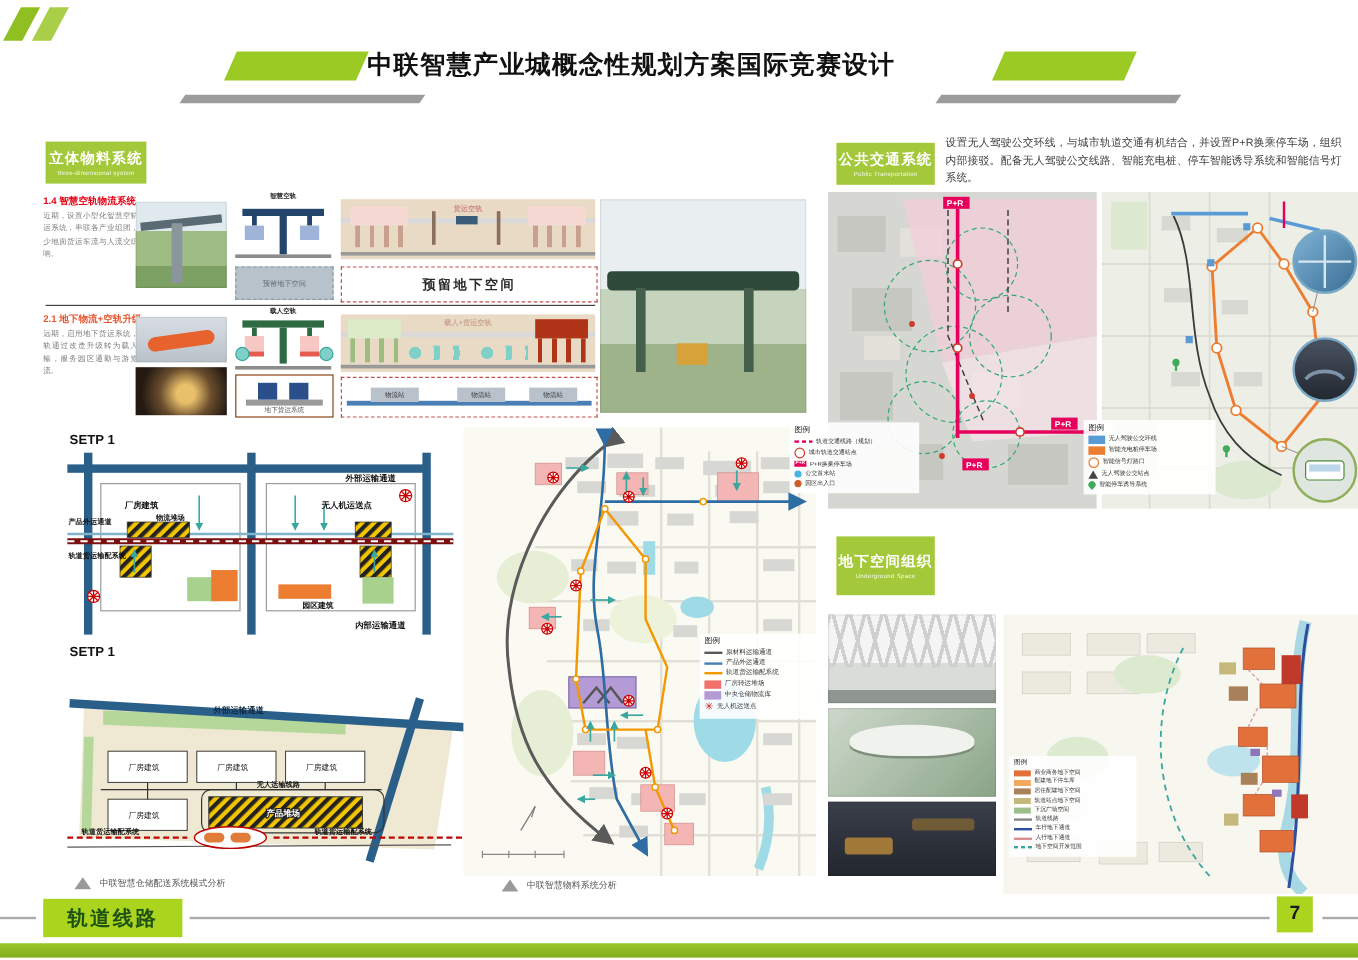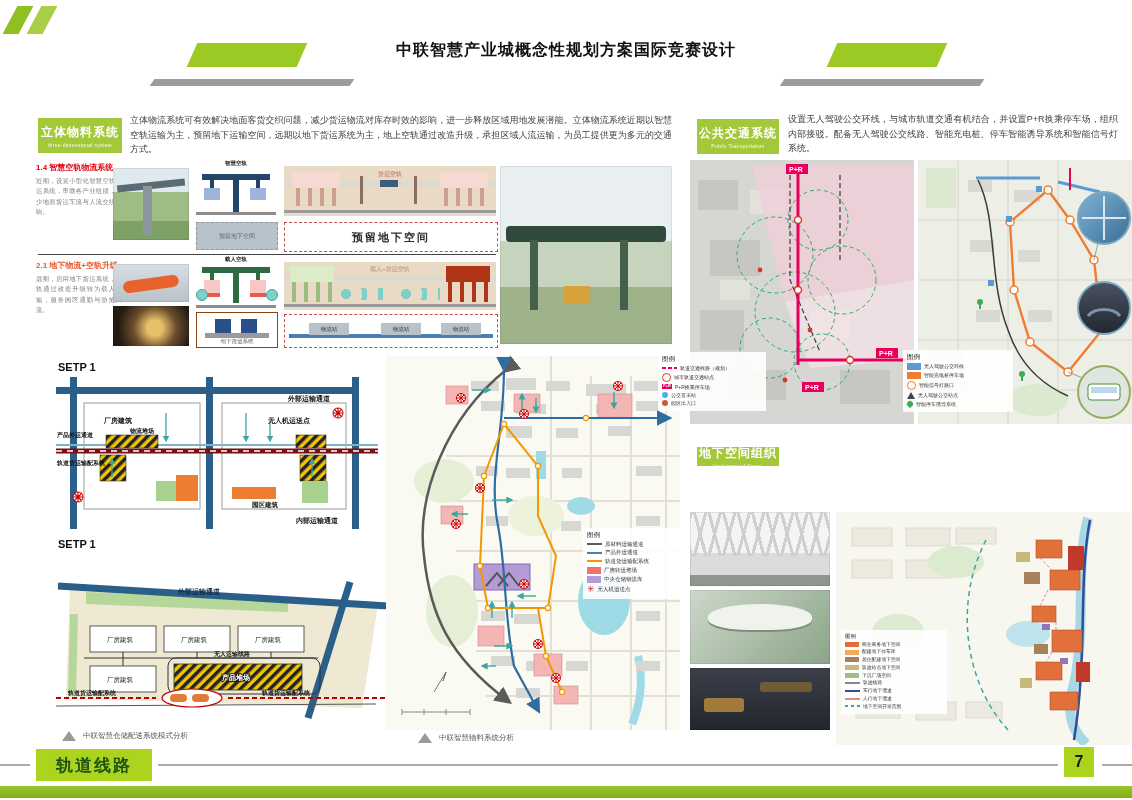--- a/index.html
+++ b/index.html
@@ -25,31 +25,30 @@
 </style>
 </head>
 <body>
 
 <div class="page">
 
   <div class="abs" style="left:10px;top:6px;width:16px;height:28px;background:#8fbf21;transform:skewX(-28deg)"></div>
   <div class="abs" style="left:34px;top:6px;width:16px;height:28px;background:#a9cf49;transform:skewX(-28deg)"></div>
 
   <div class="abs" style="left:192px;top:43px;width:110px;height:24px;background:#9bca25;transform:skewX(-24deg)"></div>
-  <div class="abs" style="left:306px;top:40px;width:520px;text-align:center;font-size:16px;font-weight:bold;color:#111;letter-spacing:1px">中联智慧产业城概念性规划方案国际竞赛设计</div>
+  <div class="abs" style="left:306px;top:40px;width:520px;text-align:left;font-size:21px;font-weight:bold;color:#111;letter-spacing:1px">中联智慧产业城概念性规划方案国际竞赛设计</div>
   <div class="abs" style="left:832px;top:43px;width:110px;height:24px;background:#9bca25;transform:skewX(-24deg)"></div>
 
   <div class="abs" style="left:152px;top:79px;width:200px;height:7px;background:#9c9c9c;transform:skewX(-35deg)"></div>
   <div class="abs" style="left:782px;top:79px;width:200px;height:7px;background:#9c9c9c;transform:skewX(-35deg)"></div>
 
   <div class="abs tag" style="left:38px;top:118px;width:84px;height:35px">
     <span class="cn">立体物料系统</span>
     <span class="en">three-dimensional system</span>
   </div>
-  <div class="abs intro" style="left:130px;top:113px;width:542px">立体物流系统可有效解决地面客货交织问题，减少货运物流对库存时效的影响，进一步释放区域用地发展潜能。立体物流系统近期以智慧空轨运输为主，预留地下运输空间，远期以地下货运系统为主，地上空轨通过改造升级，承担区域人流运输，为员工提供更为多元的交通方式。</div>
 
   <div class="abs" style="left:36px;top:163px;width:86px">
     <div class="red-title">1.4 智慧空轨物流系统</div>
     <div class="small-desc">近期，设置小型化智慧空轨货运系统，串联各产业组团，减少地面货运车流与人流交织影响。</div>
   </div>
   <div class="abs ph" style="left:113px;top:168px;width:76px;height:72px;background:linear-gradient(#dfe9ee 0 34%,#9fbc85 34% 74%,#7da065 74%)">
     <div class="abs" style="left:4px;top:14px;width:68px;height:7px;background:#5a6b74;transform:rotate(-6deg)"></div>
     <div class="abs" style="left:30px;top:18px;width:9px;height:50px;background:#8a969c"></div>
   </div>
   <div class="abs" style="left:196px;top:160px;width:80px;text-align:center;font-size:5.5px;font-weight:bold;color:#222">智慧空轨</div>
@@ -557,21 +556,21 @@
     <div class="lrow">
         <span class="sw" style="width:0;height:0;border-left:4px solid transparent;border-right:4px solid transparent;border-bottom:7px solid #444"></span>
         <span>无人驾驶公交站点</span>
       </div>
     <div class="lrow">
         <span class="sw" style="width:6px;height:6px;background:#3faa58;border-radius:50% 50% 50% 0;transform:rotate(-45deg)"></span>
         <span>智能停车诱导系统</span>
       </div>
   </div>
 
-  <div class="abs tag" style="left:697px;top:447px;width:82px;height:19px">
+  <div class="abs tag" style="left:697px;top:447px;width:82px;height:49px">
     <span class="cn">地下空间组织</span>
     <span class="en">Underground Space</span>
   </div>
 
   <div class="abs ph" style="left:690px;top:512px;width:140px;height:74px;background:linear-gradient(180deg,#f4f4f4 0 55%,#d9dcd9 55% 85%,#8f958f 85%)">
     <div class="abs" style="left:0;top:0;width:140px;height:44px;background:repeating-linear-gradient(75deg,#cfcfcf 0 3px,transparent 3px 14px),repeating-linear-gradient(105deg,#cfcfcf 0 3px,transparent 3px 14px)"></div>
   </div>
   <div class="abs ph" style="left:690px;top:590px;width:140px;height:74px;background:linear-gradient(135deg,#cdd8cb,#a9bca6 55%,#8aa487)">
     <div class="abs" style="left:18px;top:14px;width:104px;height:26px;background:#f0f2ee;border-radius:50% 50% 40% 40%;box-shadow:0 2px 0 #7f8f7c"></div>
   </div>

